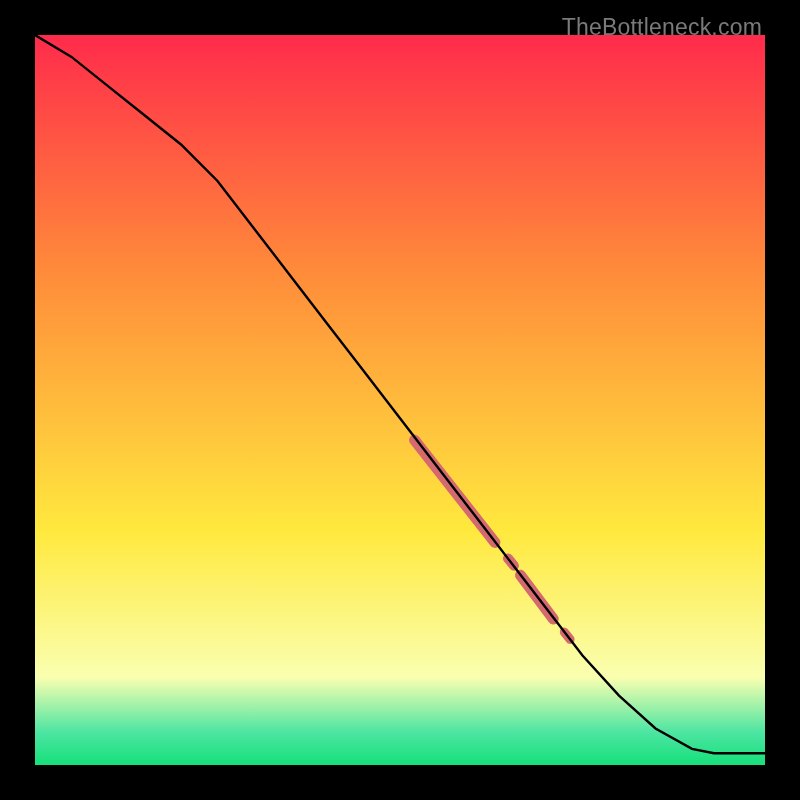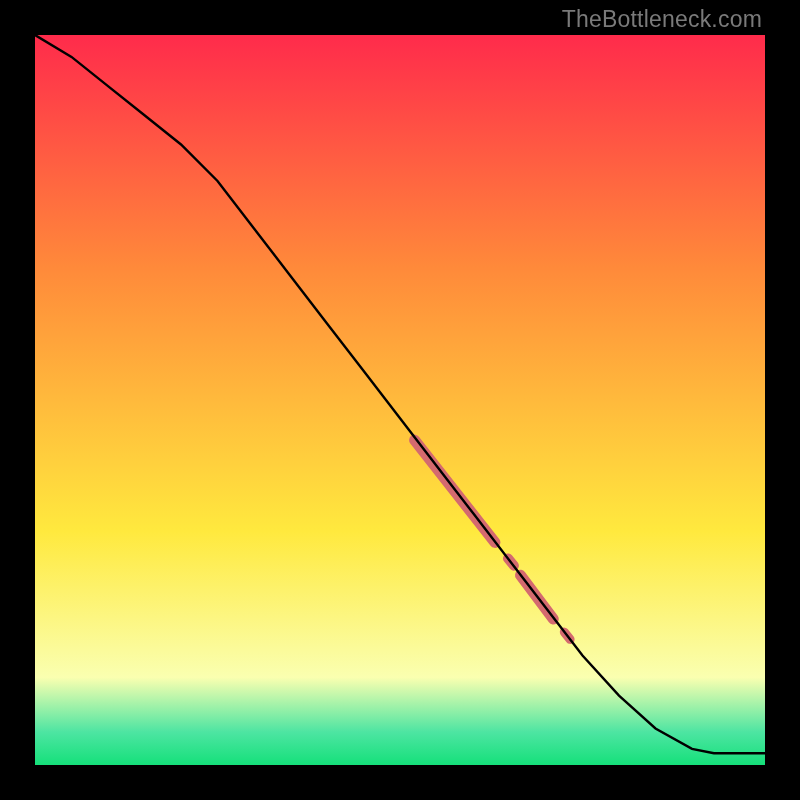--- a/index.html
+++ b/index.html
@@ -27,21 +27,21 @@
     width: 730px;
     height: 730px;
     overflow: hidden;
   }
   .gradient {
     position: absolute;
     inset: 0;
   }
   .watermark {
     position: absolute;
-    top: 6px;
+    top: 14px;
     right: 38px;
     color: #7a7a7a;
     font-size: 23px;
     letter-spacing: 0.2px;
     font-weight: 400;
     user-select: none;
   }
   svg.curve {
     position: absolute;
     inset: 0;

